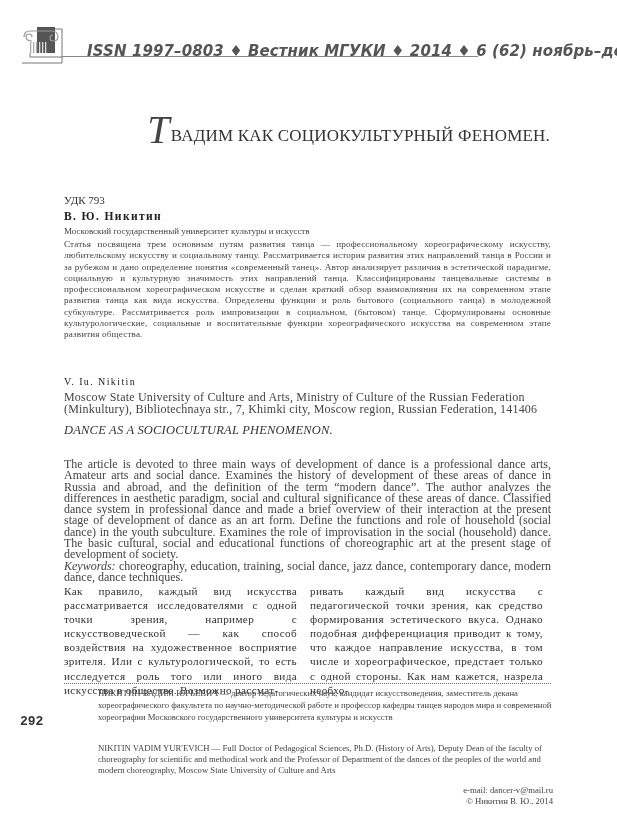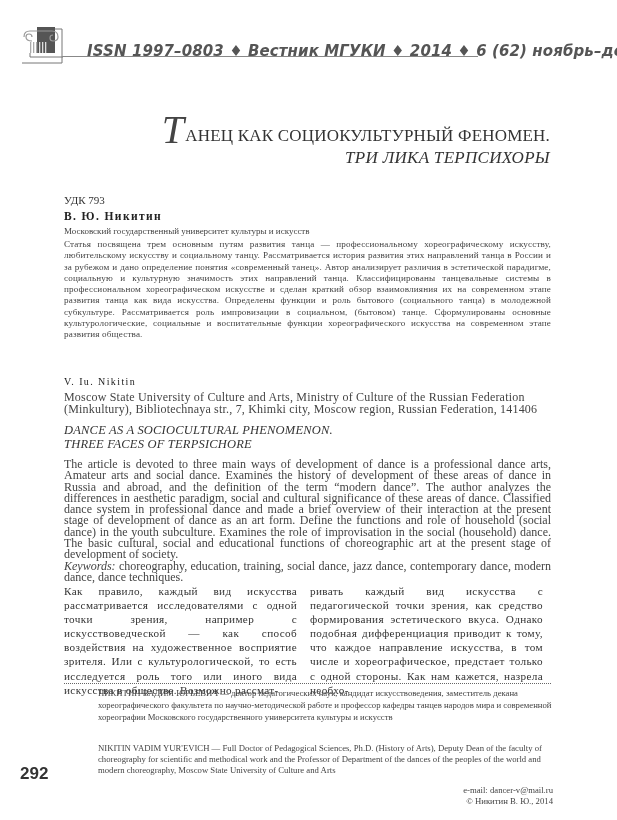--- a/index.html
+++ b/index.html
@@ -48,21 +48,21 @@
     
     .col { top: 584px; width: 233px; font-family: "Liberation Serif", serif; font-size: 11.2px; line-height: 14.1px; color: #333; text-align: justify; letter-spacing: 0.35px; }
     .col-left { left: 64px; }
     .col-right { left: 310px; }
 
     .dots { top: 683px; left: 64px; width: 487px; height: 0; border-top: 1px dotted #666; }
 
     
     .fn-ru { top: 687px; left: 98px; width: 455px; font-family: "Liberation Serif", serif; font-size: 8.7px; line-height: 12px; color: #444; }
     .fn-en { top: 743px; left: 98px; width: 455px; font-family: "Liberation Serif", serif; font-size: 8.7px; line-height: 11px; color: #444; }
-    .page-num { left: 20px; top: 764px; font-family: Liberation Sans, sans-serif; font-weight: bold; font-size: 17px; color: #333; }
+    .page-num { left: 20px; top: 714px; font-family: Liberation Mono, monospace; font-weight: bold; font-size: 13px; color: #333; }
     .email { top: 785px; right: 64px; text-align: right; font-family: "Liberation Serif", serif; font-size: 8.7px; line-height: 11px; color: #444; }
   </style>
 </head>
 <body>
 
 <div class="abs logo">
   <svg width="42" height="38" viewBox="0 0 42 38">
     <rect x="15" y="0" width="18" height="26" fill="#555"></rect>
     <path d="M2 10 Q2 4 8 4 L30 4 Q36 4 36 10 Q36 14 31 14 Q28 14 28 11 Q28 8 31 8" fill="none" stroke="#999" stroke-width="1.2"></path>
     <path d="M10 14 Q4 14 4 10 Q4 7 7 7 Q10 7 10 10" fill="none" stroke="#999" stroke-width="1.2"></path>
@@ -73,39 +73,37 @@
     <rect x="20" y="15" width="1.3" height="11" fill="#ddd"></rect>
     <rect x="23" y="15" width="1.3" height="11" fill="#ddd"></rect>
     <polyline points="33,2 40,2 40,36 0,36" fill="none" stroke="#777" stroke-width="1"></polyline>
     <polyline points="8,26 8,30 41,30" fill="none" stroke="#777" stroke-width="1"></polyline>
   </svg>
 </div>
 <div class="abs" style="left:62px;top:56px;width:416px;height:1px;background:#888;"></div>
 <div class="abs hdr-text">ISSN 1997–0803 ♦ Вестник МГУКИ ♦ 2014 ♦ 6 (62) ноябрь–декабрь ⇒</div>
 
 <div class="abs title-block">
-  <div class="title-line1"><span class="drop">Т</span><span>АНЕЦ КАК СОЦИОКУЛЬТУРНЫЙ ФЕНОМЕН.</span></div>
-  <div class="title-line2">ТРИ ЛИКА ТЕРПСИХОРЫ</div>
+  <div class="title-line1"><span class="drop">Т</span><span>ВАДИМ КАК СОЦИОКУЛЬТУРНЫЙ ФЕНОМЕН.</span></div>
 </div>
 
 <div class="abs content udk">УДК 793</div>
 <div class="abs content author">В. Ю. Никитин</div>
 <div class="abs content affil">Московский государственный университет культуры и искусств</div>
 <div class="abs content abstract">
   <p>Статья посвящена трем основным путям развития танца — профессиональному хореографическому искусству, любительскому искусству и социальному танцу. Рассматривается история развития этих направлений танца в России и за рубежом и дано определение понятия «современный танец». Автор анализирует различия в эстетической парадигме, социальную и культурную значимость этих направлений танца. Классифицированы танцевальные системы в профессиональном хореографическом искусстве и сделан краткий обзор взаимовлияния их на современном этапе развития танца как вида искусства. Определены функции и роль бытового (социального танца) в молодежной субкультуре. Рассматривается роль импровизации в социальном, (бытовом) танце. Сформулированы основные культурологические, социальные и воспитательные функции хореографического искусства на современном этапе развития общества.</p>
 </div>
 
 <div class="abs content author-en">V. Iu. Nikitin</div>
 <div class="abs content affil-en">
   <div>Moscow State University of Culture and Arts, Ministry of Culture of the Russian Federation</div>
   <div>(Minkultury), Bibliotechnaya str., 7, Khimki city, Moscow region, Russian Federation, 141406</div>
 </div>
 <div class="abs content title-en">
   <div>DANCE AS A SOCIOCULTURAL PHENOMENON.</div>
-  <div>THREE FACES OF TERPSICHORE</div>
 </div>
 <div class="abs content abstract-en">
   <p>The article is devoted to three main ways of development of dance is a professional dance arts, Amateur arts and social dance. Examines the history of development of these areas of dance in Russia and abroad, and the definition of the term “modern dance”. The author analyzes the differences in aesthetic paradigm, social and cultural significance of these areas of dance. Classified dance system in professional dance and made a brief overview of their interaction at the present stage of development of dance as an art form. Define the functions and role of household (social dance) in the youth subculture. Examines the role of improvisation in the social (household) dance. The basic cultural, social and educational functions of choreographic art at the present stage of development of society.</p>
   <p><span class="kw-label">Keywords:</span><span> choreography, education, training, social dance, jazz dance, contemporary dance, modern dance, dance techniques.</span></p>
 </div>
 
 <div class="abs col col-left">Как правило, каждый вид искусства рассматривается исследователями с одной точки зрения, например с искусствоведческой — как способ воздействия на художественное восприятие зрителя. Или с культурологической, то есть исследуется роль того или иного вида искусства в обществе. Возможно рассмат-</div>
 <div class="abs col col-right">ривать каждый вид искусства с педагогической точки зрения, как средство формирования эстетического вкуса. Однако подобная дифференциация приводит к тому, что каждое направление искусства, в том числе и хореографическое, предстает только с одной стороны. Как нам кажется, назрела необхо-</div>
 
 <div class="abs dots"></div>

